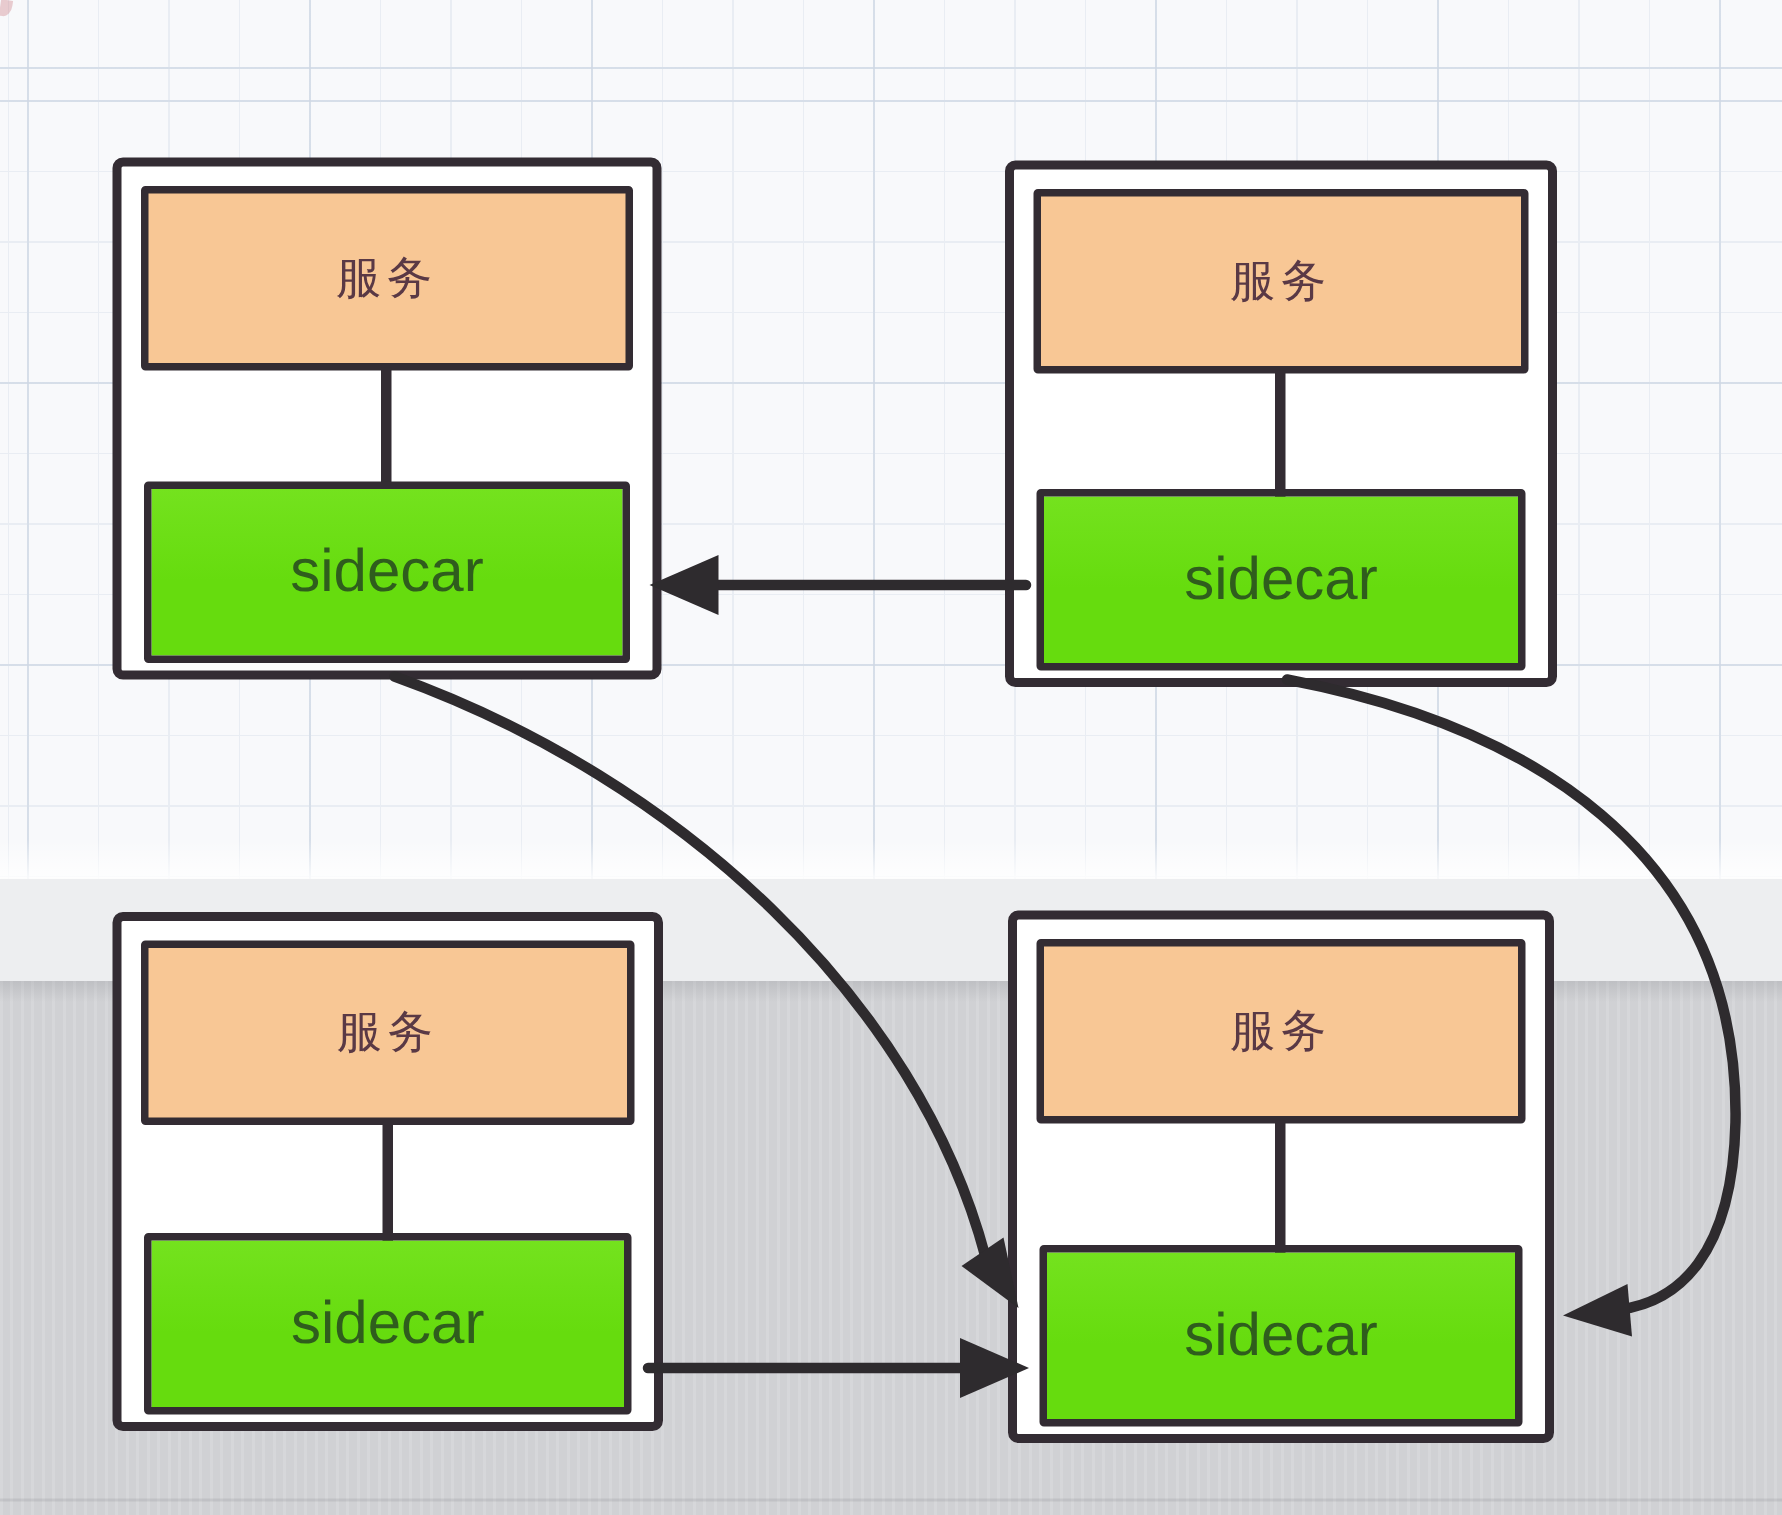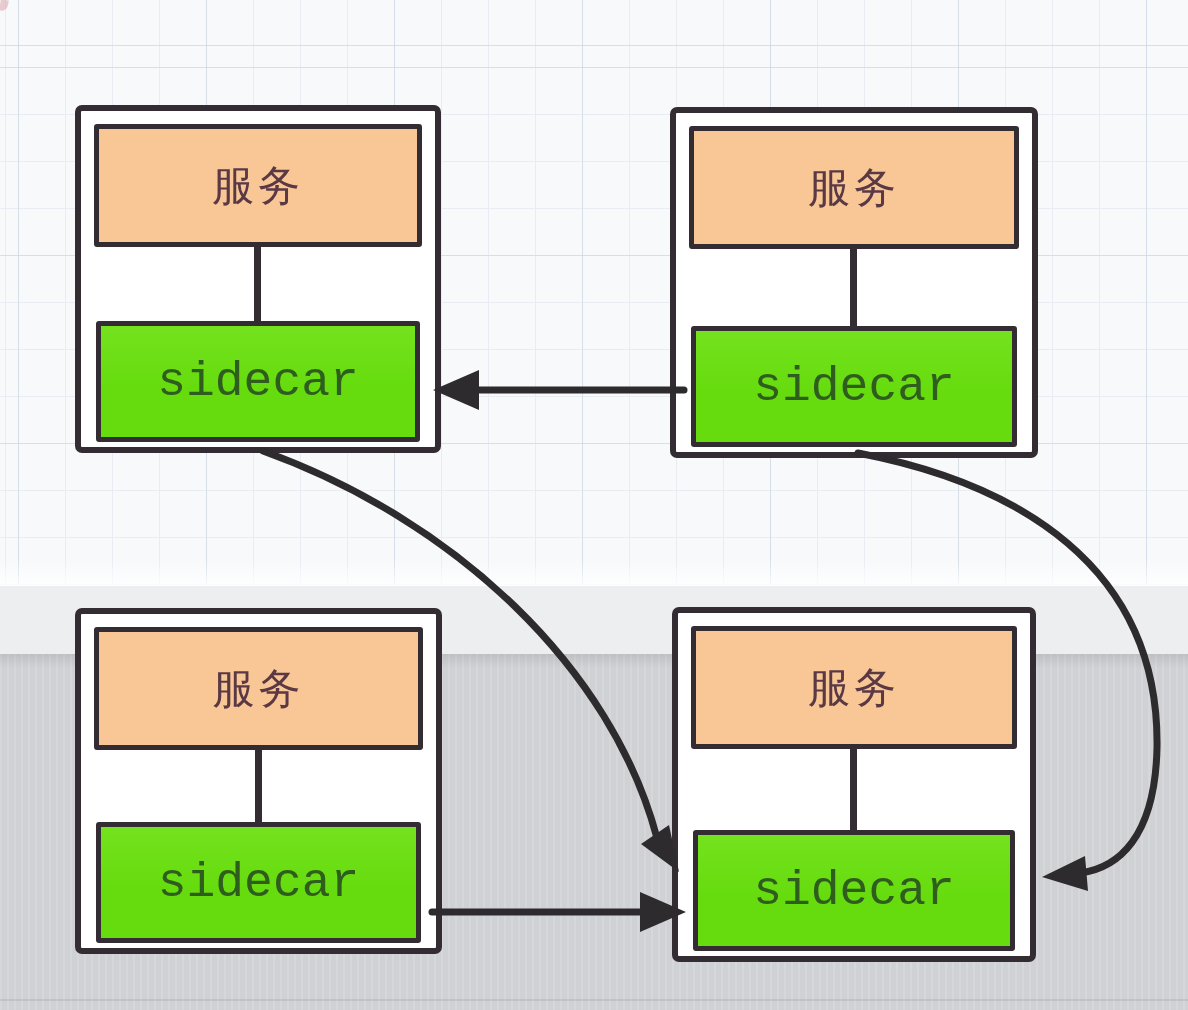--- a/index.html
+++ b/index.html
@@ -67,40 +67,39 @@
 
   .service-box{
     position:absolute;left:13px;right:13px;top:13px;height:123px;
     background:var(--service-fill,#F8C795);
     border:5px solid var(--box-border,#3A3139);
     border-radius:3px;
     box-sizing:border-box;
     display:flex;align-items:center;justify-content:center;
   }
   .service-box span{
-    font-size:42px;
+    font-size:30px;
     letter-spacing:4px;
     color:var(--service-text,#5A3945);
   }
   .connector{
     position:absolute;left:calc(50% - 4px);top:134px;width:7px;height:94px;
     background:var(--box-border,#332C33);
   }
   .sidecar-box{
     position:absolute;left:15px;right:15px;bottom:5px;height:121px;
     background:linear-gradient(to bottom,#74E21E 0%,var(--sidecar-fill,#66DC0E) 55%);
     border:5px solid var(--box-border,#2F2930);
     border-radius:3px;
     box-sizing:border-box;
     display:flex;align-items:center;justify-content:center;
   }
   .sidecar-box span{
-    font-size:48px;
+    font-size:40px;
     color:var(--sidecar-text,#2F5D1D);
-    font-family:Liberation Mono, monospace;
   }
 
   
   svg.arrows{position:absolute;left:0;top:0;z-index:5;}
   .arrow-line{stroke:var(--arrow,#2E2B2E);stroke-width:7;fill:none;stroke-linecap:round;}
   .arrow-head{fill:var(--arrow,#2E2B2E);stroke:none;}
 </style>
 </head>
 <body>
 

